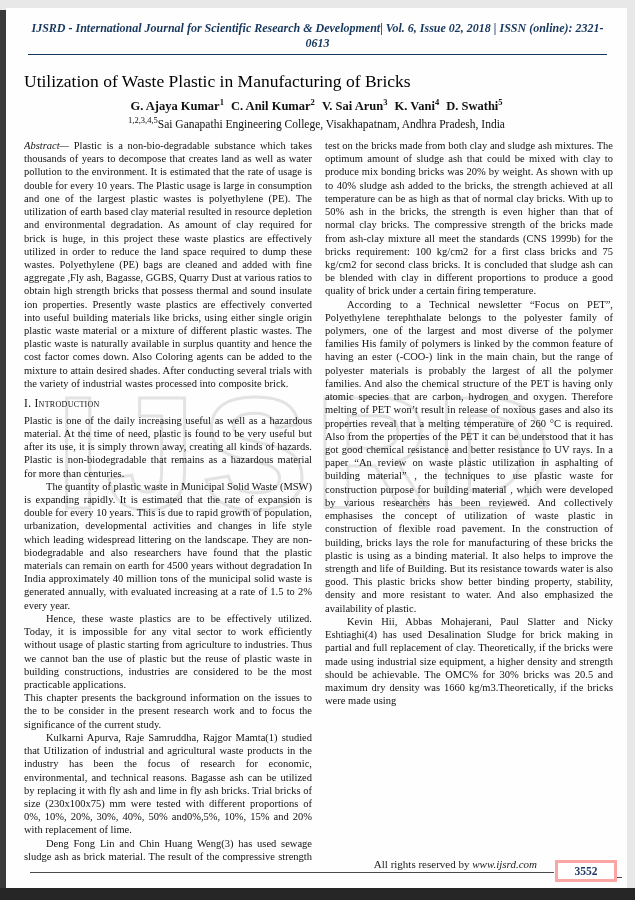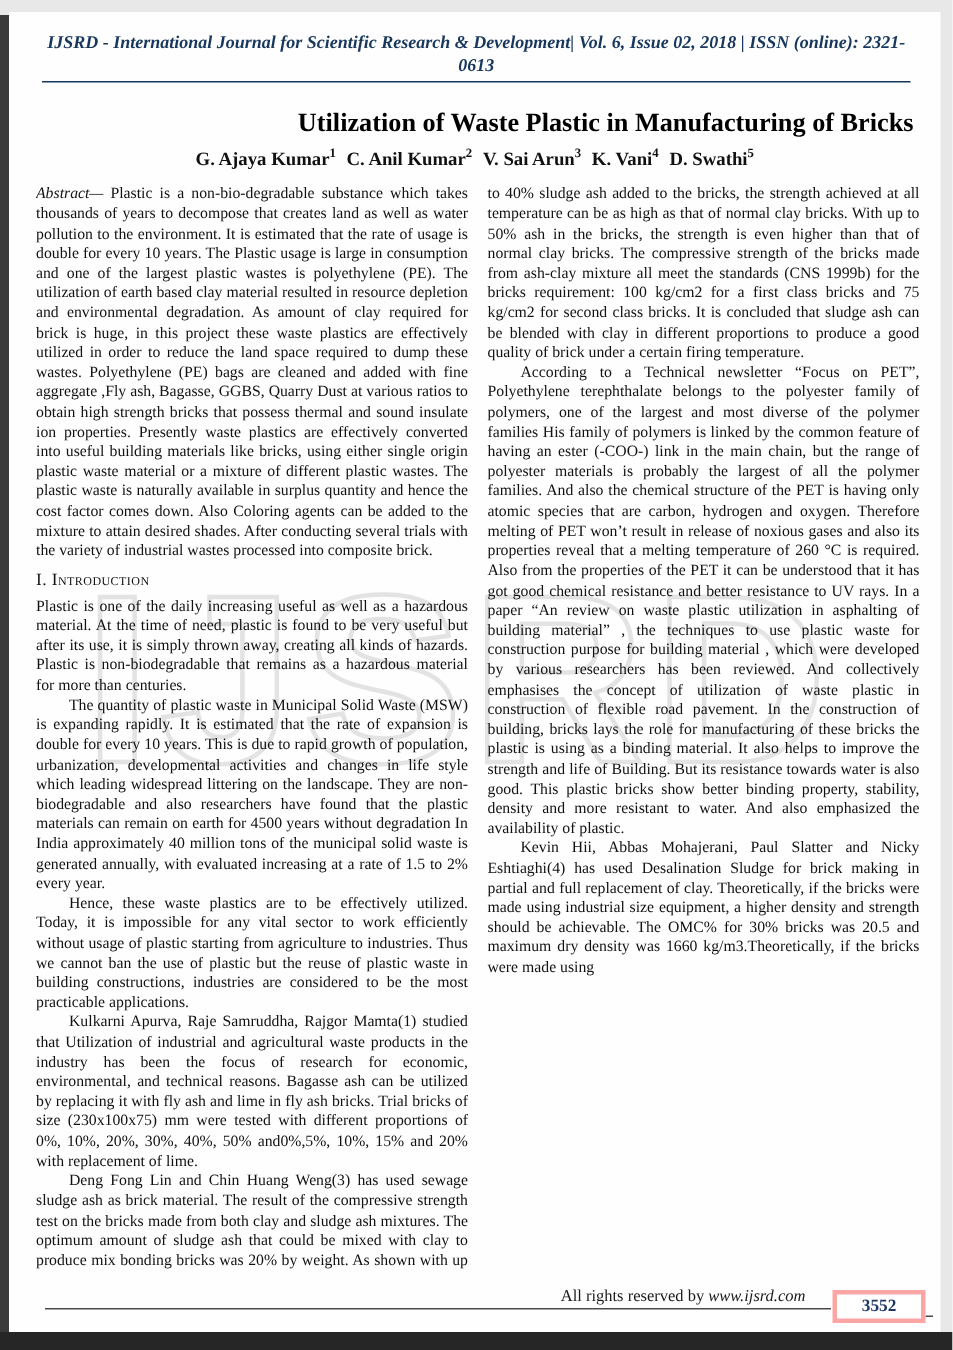--- a/index.html
+++ b/index.html
@@ -15,21 +15,21 @@
     position:absolute;left:6px;top:8px;width:621px;height:880px;background:#fefefe;
   }
   .watermark{position:absolute;left:40px;top:330px;z-index:0;opacity:.6;}
   .content{position:relative;z-index:1;}
 
   .jheader{
     margin:13px 20px 0 22px;text-align:center;
     color:#17375d;font-weight:bold;font-style:italic;font-size:12px;
     padding-bottom:3px;border-bottom:1.6px solid #17375d;
   }
-  .title{margin:16px 18px 0 18px;text-align:right;font-size:17.5px;font-weight:bold;color:#000;}
+  .title{margin:16px 18px 0 18px;text-align:left;font-size:17.5px;font-weight:normal;color:#000;}
   .authors{margin-top:5px;text-align:center;font-size:12.5px;font-weight:bold;}
   .authors .auth{margin:0 2px;}
   sup{font-size:8.5px;}
   .affil{margin-top:1px;text-align:center;font-size:11.5px;}
 
   .columns{
     margin:9px 14px 0 18px;height:731px;overflow:hidden;
     column-count:2;column-gap:13px;column-fill:auto;
     font-size:10.5px;line-height:1.26;text-align:justify;
   }
@@ -70,29 +70,33 @@
     <div class="title">Utilization of Waste Plastic in Manufacturing of Bricks</div>
 
     <div class="authors">
       <span class="auth"><span>G. Ajaya Kumar</span><sup>1</sup></span>
       <span class="auth"><span>C. Anil Kumar</span><sup>2</sup></span>
       <span class="auth"><span>V. Sai Arun</span><sup>3</sup></span>
       <span class="auth"><span>K. Vani</span><sup>4</sup></span>
       <span class="auth"><span>D. Swathi</span><sup>5</sup></span>
     </div>
 
+    <div class="affil">
+      <sup>1,2,3,4,5</sup><span>Sai Ganapathi Engineering College, Visakhapatnam, Andhra Pradesh, India</span>
+    </div>
 
     <div class="columns">
       <p><i>Abstract—</i><span> Plastic is a non-bio-degradable substance which takes thousands of years to decompose that creates land as well as water pollution to the environment. It is estimated that the rate of usage is double for every 10 years. The Plastic usage is large in consumption and one of the largest plastic wastes is polyethylene (PE). The utilization of earth based clay material resulted in resource depletion and environmental degradation. As amount of clay required for brick is huge, in this project these waste plastics are effectively utilized in order to reduce the land space required to dump these wastes. Polyethylene (PE) bags are cleaned and added with fine aggregate ,Fly ash, Bagasse, GGBS, Quarry Dust at various ratios to obtain high strength bricks that possess thermal and sound insulate ion properties. Presently waste plastics are effectively converted into useful building materials like bricks, using either single origin plastic waste material or a mixture of different plastic wastes. The plastic waste is naturally available in surplus quantity and hence the cost factor comes down. Also Coloring agents can be added to the mixture to attain desired shades. After conducting several trials with the variety of industrial wastes processed into composite brick.</span></p>
 
       <h3 class="sec">I. Introduction</h3>
       <p>Plastic is one of the daily increasing useful as well as a hazardous material. At the time of need, plastic is found to be very useful but after its use, it is simply thrown away, creating all kinds of hazards. Plastic is non-biodegradable that remains as a hazardous material for more than centuries.</p>
       <p class="ind">The quantity of plastic waste in Municipal Solid Waste (MSW) is expanding rapidly. It is estimated that the rate of expansion is double for every 10 years. This is due to rapid growth of population, urbanization, developmental activities and changes in life style which leading widespread littering on the landscape. They are non-biodegradable and also researchers have found that the plastic materials can remain on earth for 4500 years without degradation In India approximately 40 million tons of the municipal solid waste is generated annually, with evaluated increasing at a rate of 1.5 to 2% every year.</p>
       <p class="ind">Hence, these waste plastics are to be effectively utilized. Today, it is impossible for any vital sector to work efficiently without usage of plastic starting from agriculture to industries. Thus we cannot ban the use of plastic but the reuse of plastic waste in building constructions, industries are considered to be the most practicable applications.</p>
 
+      <p>This chapter presents the background information on the issues to the to be consider in the present research work and to focus the significance of the current study.</p>
       <p class="ind">Kulkarni Apurva, Raje Samruddha, Rajgor Mamta(1) studied that Utilization of industrial and agricultural waste products in the industry has been the focus of research for economic, environmental, and technical reasons. Bagasse ash can be utilized by replacing it with fly ash and lime in fly ash bricks. Trial bricks of size (230x100x75) mm were tested with different proportions of 0%, 10%, 20%, 30%, 40%, 50% and0%,5%, 10%, 15% and 20% with replacement of lime.</p>
       <p class="ind">Deng Fong Lin and Chin Huang Weng(3) has used sewage sludge ash as brick material. The result of the compressive strength test on the bricks made from both clay and sludge ash mixtures. The optimum amount of sludge ash that could be mixed with clay to produce mix bonding bricks was 20% by weight. As shown with up to 40% sludge ash added to the bricks, the strength achieved at all temperature can be as high as that of normal clay bricks. With up to 50% ash in the bricks, the strength is even higher than that of normal clay bricks. The compressive strength of the bricks made from ash-clay mixture all meet the standards (CNS 1999b) for the bricks requirement: 100 kg/cm2 for a first class bricks and 75 kg/cm2 for second class bricks. It is concluded that sludge ash can be blended with clay in different proportions to produce a good quality of brick under a certain firing temperature.</p>
       <p class="ind">According to a Technical newsletter “Focus on PET”, Polyethylene terephthalate belongs to the polyester family of polymers, one of the largest and most diverse of the polymer families His family of polymers is linked by the common feature of having an ester (-COO-) link in the main chain, but the range of polyester materials is probably the largest of all the polymer families. And also the chemical structure of the PET is having only atomic species that are carbon, hydrogen and oxygen. Therefore melting of PET won’t result in release of noxious gases and also its properties reveal that a melting temperature of 260 °C is required. Also from the properties of the PET it can be understood that it has got good chemical resistance and better resistance to UV rays. In a paper “An review on waste plastic utilization in asphalting of building material” , the techniques to use plastic waste for construction purpose for building material , which were developed by various researchers has been reviewed. And collectively emphasises the concept of utilization of waste plastic in construction of flexible road pavement. In the construction of building, bricks lays the role for manufacturing of these bricks the plastic is using as a binding material. It also helps to improve the strength and life of Building. But its resistance towards water is also good. This plastic bricks show better binding property, stability, density and more resistant to water. And also emphasized the availability of plastic.</p>
       <p class="ind">Kevin Hii, Abbas Mohajerani, Paul Slatter and Nicky Eshtiaghi(4) has used Desalination Sludge for brick making in partial and full replacement of clay. Theoretically, if the bricks were made using industrial size equipment, a higher density and strength should be achievable. The OMC% for 30% bricks was 20.5 and maximum dry density was 1660 kg/m3.Theoretically, if the bricks were made using</p>
     </div>
   </div>
 
   <div class="f-rule"></div>
   <div class="f-rule2"></div>
   <div class="f-text">

